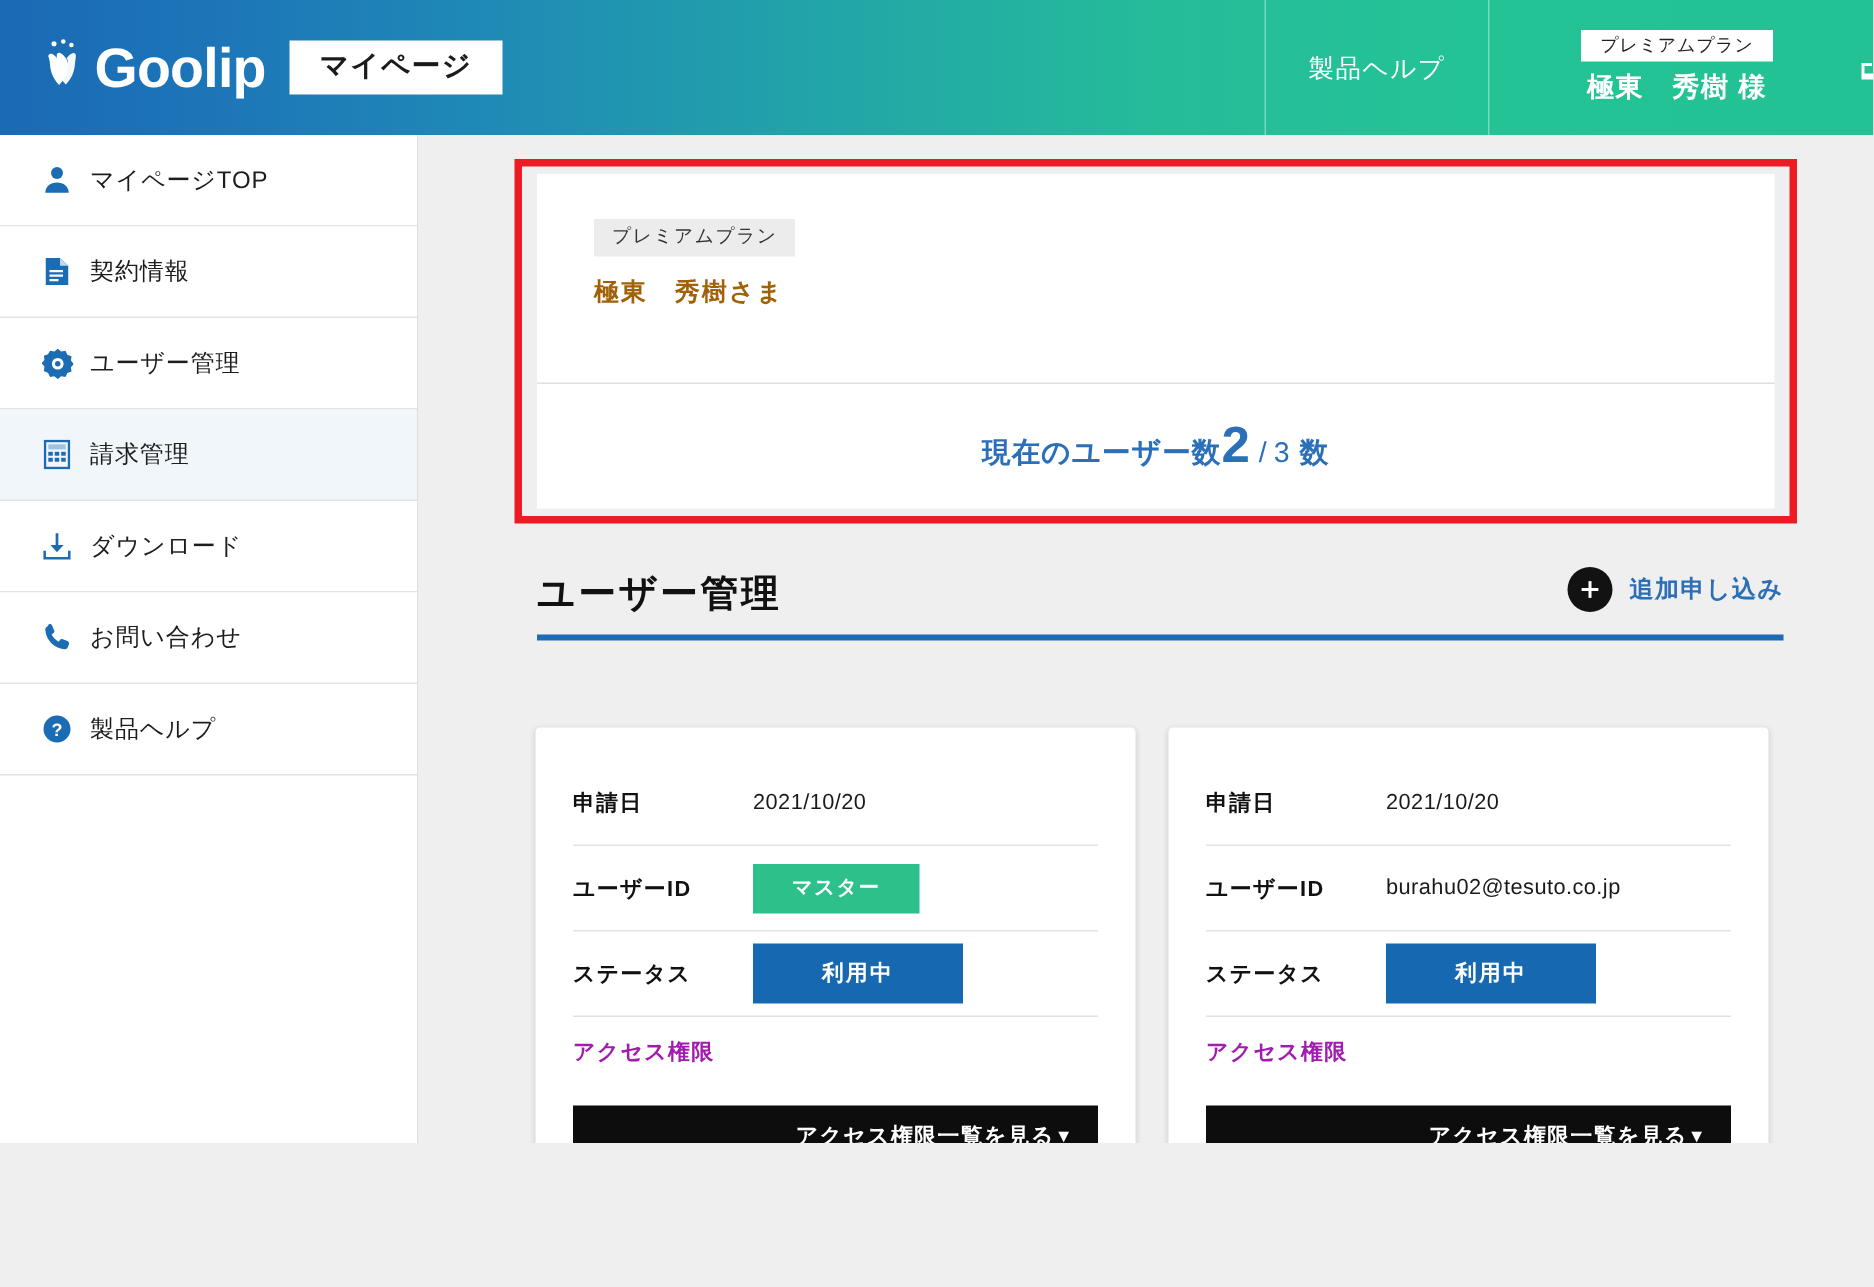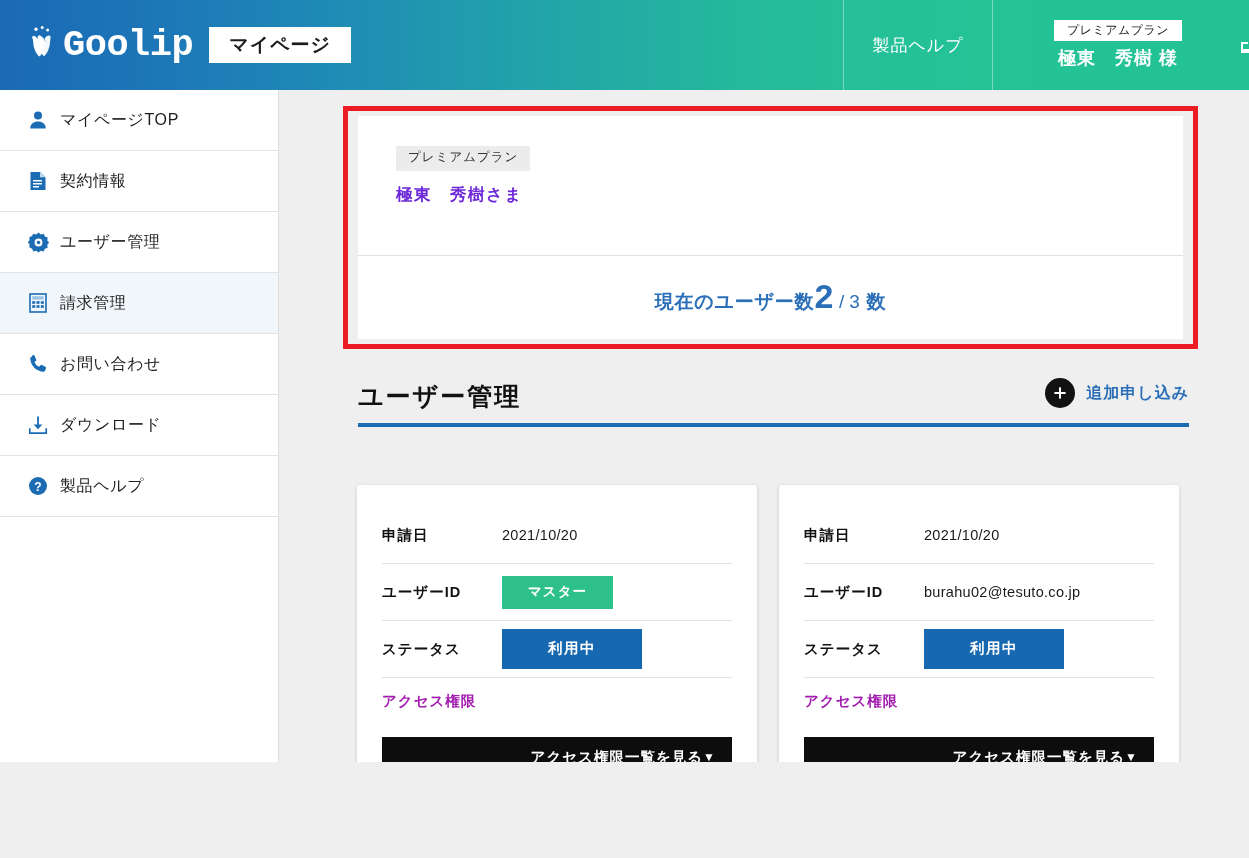--- a/index.html
+++ b/index.html
@@ -37,21 +37,20 @@
     flex: 0 0 auto;
   }
   .logo-wrap { display: flex; align-items: center; gap: 5px; }
   .tulip { width: 30px; height: 38px; display: block; }
   .logo-text {
     color: #ffffff;
     font-size: 37px;
     font-weight: 700;
     letter-spacing: -0.5px;
     line-height: 1;
-    font-family: Liberation Mono, monospace;
   }
   .mypage-chip {
     background: #ffffff;
     color: #1b1b1b;
     font-size: 19px;
     font-weight: 700;
     padding: 7px 20px 8px;
     letter-spacing: 1px;
     line-height: 1.15;
   }
@@ -174,21 +173,21 @@
     color: #333333;
     font-size: 12.5px;
     padding: 5px 12px 6px;
     letter-spacing: 1px;
     line-height: 1.1;
   }
   .summary-name {
     margin-top: 13px;
     font-size: 16.5px;
     font-weight: 700;
-    color: #6d28d9;
+    color: #a16207;
     letter-spacing: 1.5px;
   }
   .summary-bottom {
     height: 82px;
     display: flex;
     align-items: center;
     justify-content: center;
   }
   .usercount {
     color: #2a6fb8;
@@ -428,35 +427,35 @@
           <rect x="7.5" y="12.2" width="3.0" height="2.6" fill="#1c6cb4"></rect>
           <rect x="11.8" y="12.2" width="3.0" height="2.6" fill="#1c6cb4"></rect>
         </svg>
       </span>
       <span class="nav-label">請求管理</span>
     </div>
 
     <div class="nav-item">
       <span class="nav-icon">
         <svg width="20" height="20" viewBox="0 0 20 20">
-            <path d="M4.6 1.2c1.0-.4 1.8.1 2.2 1.0l1.3 3.0c.4.9.1 1.6-.7 2.1l-1.0.6c.9 2.2 2.6 3.9 4.8 4.9l.6-1.0c.5-.8 1.2-1.1 2.1-.7l3.0 1.3c.9.4 1.4 1.2 1.0 2.2l-.8 2.0c-.4.9-1.2 1.3-2.2 1.2C8.0 17.0 3.0 12.0 2.2 5.1c-.1-1.0.3-1.8 1.2-2.2z" fill="#1c6cb4"></path>
-          </svg>
-      </span>
-      <span class="nav-label">お問い合わせ</span>
-    </div>
-
-    <div class="nav-item">
-      <span class="nav-icon">
-        <svg width="20" height="20" viewBox="0 0 20 20">
           <rect x="9.1" y="1.5" width="1.8" height="9" fill="#1c6cb4"></rect>
           <path d="M10 14.2l-4.4-4.8h8.8z" fill="#1c6cb4"></path>
           <path d="M1.8 13.2v5h16.4v-5" fill="none" stroke="#1c6cb4" stroke-width="1.7"></path>
         </svg>
       </span>
       <span class="nav-label">ダウンロード</span>
+    </div>
+
+    <div class="nav-item">
+      <span class="nav-icon">
+        <svg width="20" height="20" viewBox="0 0 20 20">
+            <path d="M4.6 1.2c1.0-.4 1.8.1 2.2 1.0l1.3 3.0c.4.9.1 1.6-.7 2.1l-1.0.6c.9 2.2 2.6 3.9 4.8 4.9l.6-1.0c.5-.8 1.2-1.1 2.1-.7l3.0 1.3c.9.4 1.4 1.2 1.0 2.2l-.8 2.0c-.4.9-1.2 1.3-2.2 1.2C8.0 17.0 3.0 12.0 2.2 5.1c-.1-1.0.3-1.8 1.2-2.2z" fill="#1c6cb4"></path>
+          </svg>
+      </span>
+      <span class="nav-label">お問い合わせ</span>
     </div>
 
     <div class="nav-item">
       <span class="nav-icon">
         <svg width="20" height="20" viewBox="0 0 20 20">
             <circle cx="10" cy="10" r="9" fill="#1c6cb4"></circle>
             <text x="10" y="14.6" font-family="Liberation Sans, sans-serif" font-size="12" font-weight="700" fill="#ffffff" text-anchor="middle">?</text>
           </svg>
       </span>
       <span class="nav-label">製品ヘルプ</span>

